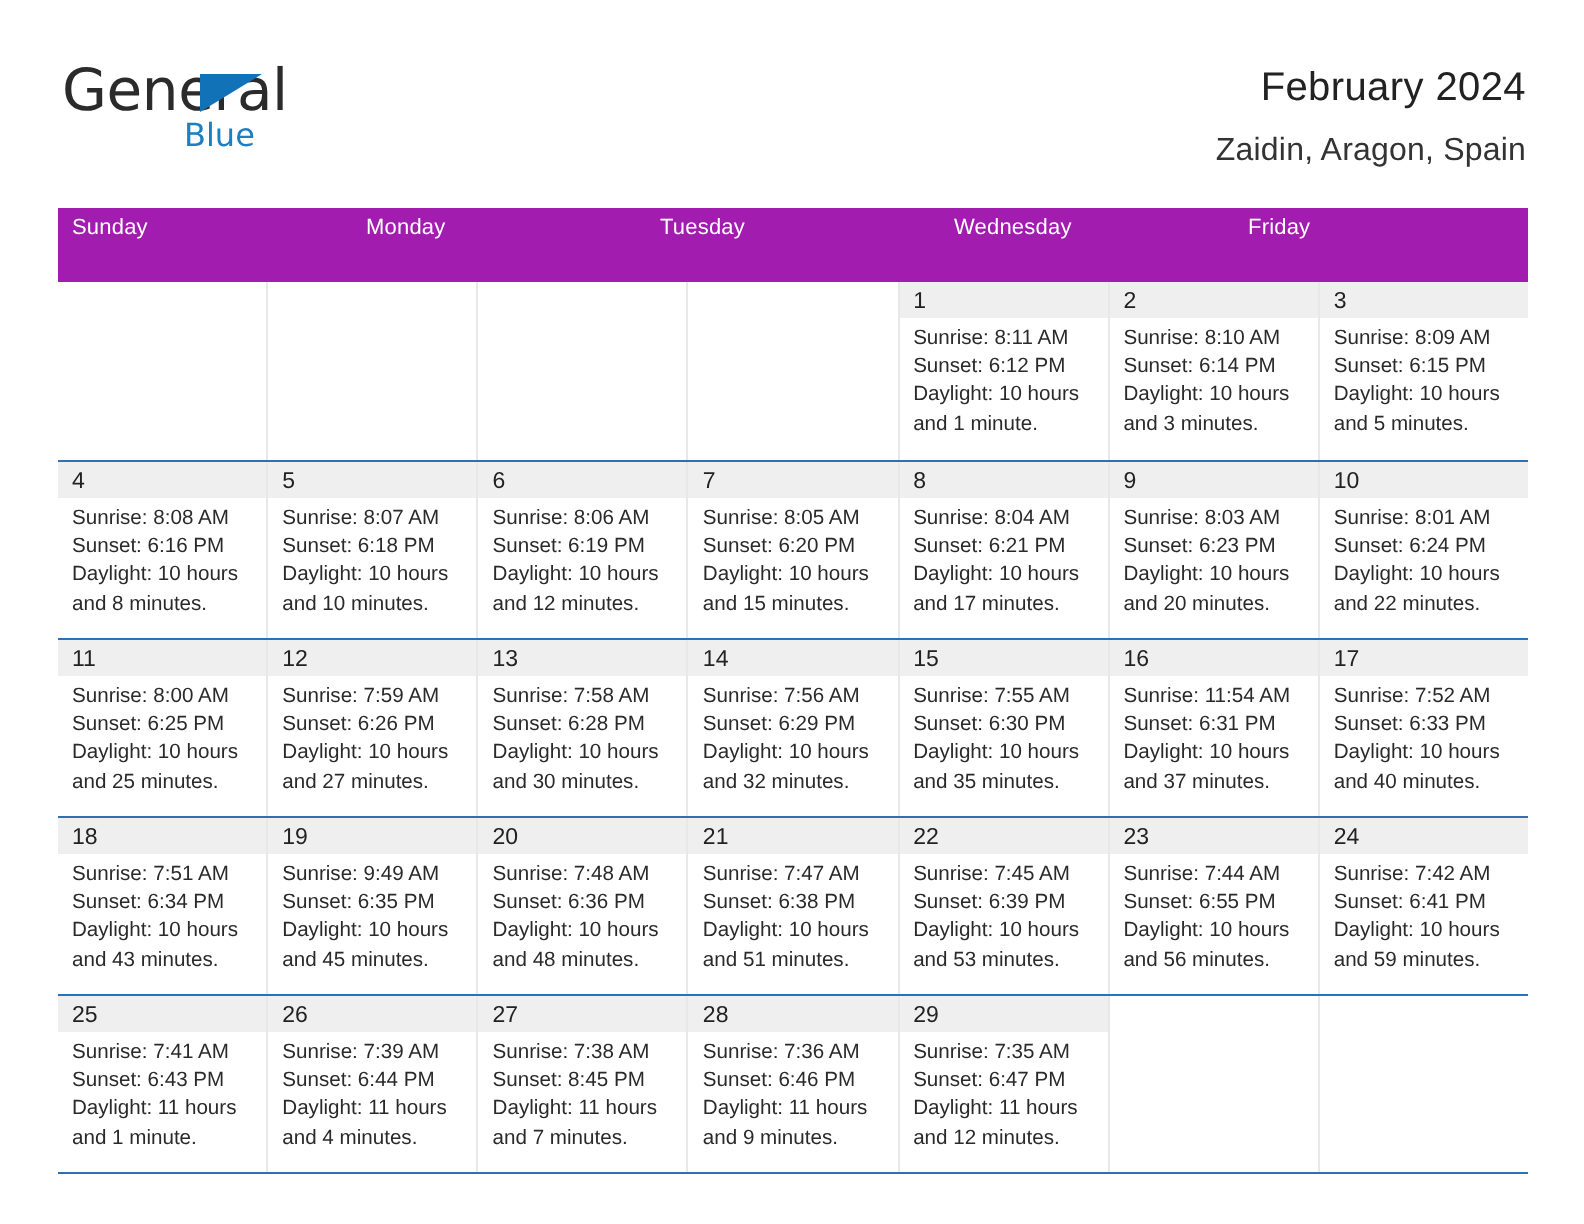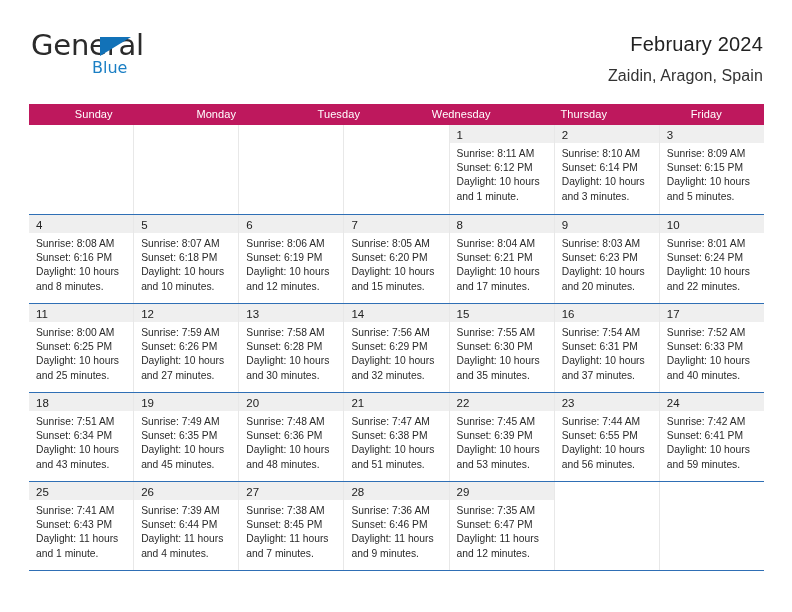--- a/index.html
+++ b/index.html
@@ -89,23 +89,22 @@
 
   
   .calendar {
     position: absolute;
     left: 29px;
     top: 104px;
     width: 735px;
   }
   .weekhead {
     display: flex;
-    background: #be185d;
-    height: 21px;
-    text-align: center;
+    background: #a21caf;
+    height: 37px;
   }
   .weekhead .wh {
     flex: 1 1 0;
     color: #ffffff;
     font-size: 11px;
     line-height: 21px;
     padding-left: 7px;
     box-sizing: border-box;
     letter-spacing: 0.1px;
   }
@@ -177,21 +176,20 @@
 
   </div>
 
   <div class="calendar">
 
     <div class="weekhead">
       <div class="wh">Sunday</div>
       <div class="wh">Monday</div>
       <div class="wh">Tuesday</div>
       <div class="wh">Wednesday</div>
-      <div class="wh">Thursday</div>
       <div class="wh">Friday</div>
     </div>
 
     <div id="weeks-container">
         <div class="week">
           <div class="day blank">
             <div class="numband"></div>
           </div>
           <div class="day blank">
             <div class="numband"></div>
@@ -337,21 +335,21 @@
             <div class="info">
               <div>Sunrise: 7:55 AM</div>
               <div>Sunset: 6:30 PM</div>
               <div>Daylight: 10 hours</div>
               <div>and 35 minutes.</div>
             </div>
           </div>
           <div class="day">
             <div class="numband"><span class="daynum">16</span></div>
             <div class="info">
-              <div>Sunrise: 7:54 AM</div>
+              <div>Sunrise: 11:54 AM</div>
               <div>Sunset: 6:31 PM</div>
               <div>Daylight: 10 hours</div>
               <div>and 37 minutes.</div>
             </div>
           </div>
           <div class="day">
             <div class="numband"><span class="daynum">17</span></div>
             <div class="info">
               <div>Sunrise: 7:52 AM</div>
               <div>Sunset: 6:33 PM</div>
@@ -366,21 +364,21 @@
             <div class="info">
               <div>Sunrise: 7:51 AM</div>
               <div>Sunset: 6:34 PM</div>
               <div>Daylight: 10 hours</div>
               <div>and 43 minutes.</div>
             </div>
           </div>
           <div class="day">
             <div class="numband"><span class="daynum">19</span></div>
             <div class="info">
-              <div>Sunrise: 7:49 AM</div>
+              <div>Sunrise: 9:49 AM</div>
               <div>Sunset: 6:35 PM</div>
               <div>Daylight: 10 hours</div>
               <div>and 45 minutes.</div>
             </div>
           </div>
           <div class="day">
             <div class="numband"><span class="daynum">20</span></div>
             <div class="info">
               <div>Sunrise: 7:48 AM</div>
               <div>Sunset: 6:36 PM</div>

